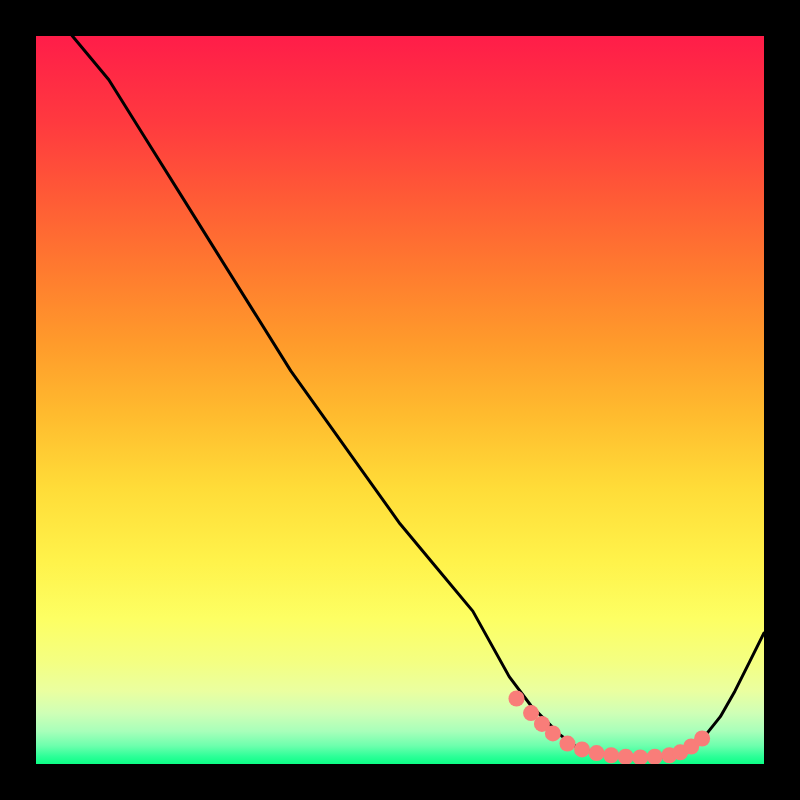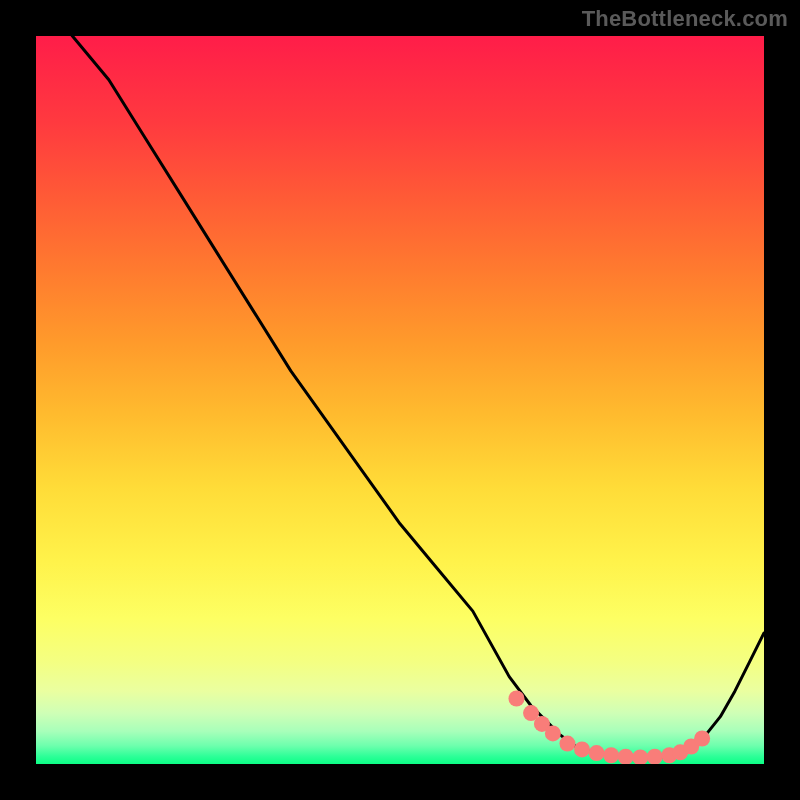--- a/index.html
+++ b/index.html
@@ -27,21 +27,20 @@
     top: 36px;
     width: 728px;
     height: 728px;
   }
   svg { display: block; }
 </style>
 </head>
 <body>
 <div class="container">
 
-  <div class="watermark">TheBottleneck.com</div>
 
   <div class="plot">
     <svg id="chartsvg" width="728" height="728" viewBox="0 0 728 728" preserveAspectRatio="none">
         <defs>
           <linearGradient id="bg-grad" x1="0" y1="0" x2="0" y2="1">
             <stop offset="0%" stop-color="#ff1d49"></stop>
             <stop offset="12%" stop-color="#ff3a3f"></stop>
             <stop offset="22%" stop-color="#ff5a36"></stop>
             <stop offset="32%" stop-color="#ff7a2f"></stop>
             <stop offset="42%" stop-color="#ff9a2b"></stop>

